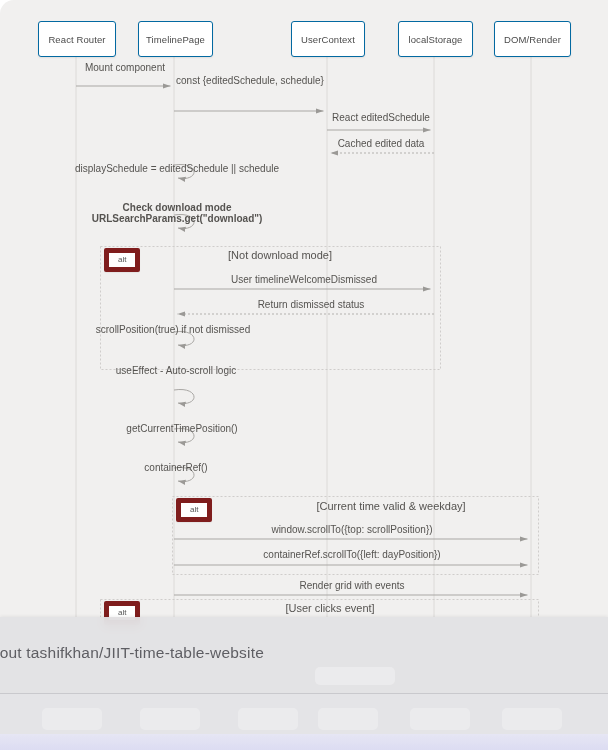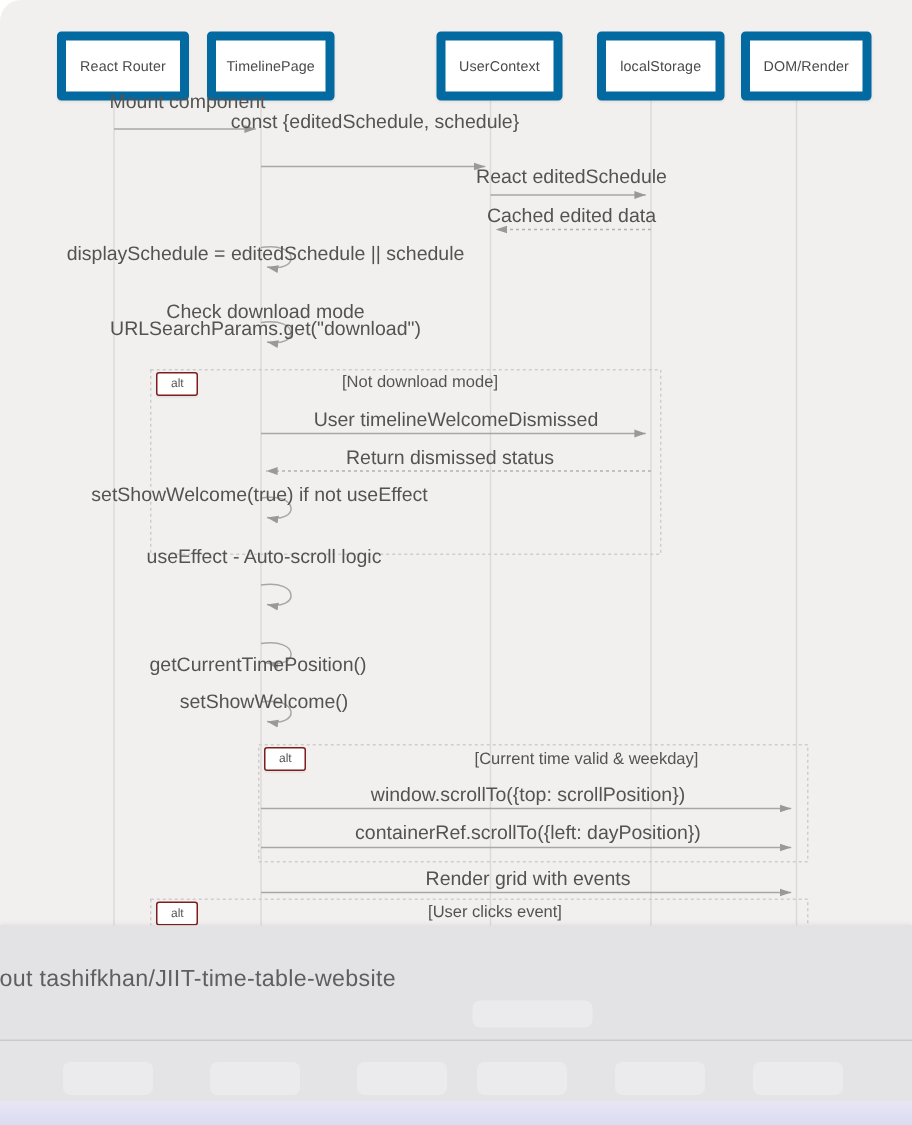--- a/index.html
+++ b/index.html
@@ -16,43 +16,43 @@
     border-radius:14px 0 0 0;
     overflow:hidden;
   }
   #diagram{position:absolute;left:0;top:0;width:608px;height:640px;}
   svg#seq{position:absolute;left:0;top:0;width:608px;height:640px;display:block;}
 
   
   .pbox{
     position:absolute;
     background:#ffffff;
-    border:6px solid #0369a1;
+    border:1px solid #0369a1;
     border-radius:3px;
     box-shadow:0 1px 2px rgba(0,0,0,0.07);
     height:34px;
     display:flex;align-items:center;justify-content:center;
     font-size:9.5px;color:#4a4a4a;
     letter-spacing:.1px;
     white-space:nowrap;
   }
   
   .altlabel{
     position:absolute;
     background:#ffffff;
-    border:1px solid #7f1d1d;
+    border:5px solid #7f1d1d;
     border-radius:2px;
     font-size:8px;color:#555;
     padding:1px 9px 2px 9px;
     line-height:11px;
     box-shadow:0 1px 1px rgba(0,0,0,0.05);
   }
   .msglabel{
     position:absolute;
-    font-size:13px;
+    font-size:10px;
     color:#555350;
     white-space:nowrap;
     line-height:11px;
   }
   .msglabel.center{transform:translateX(-50%);text-align:center;}
   .cond{
     position:absolute;
     font-size:11px;color:#555350;white-space:nowrap;
     transform:translateX(-50%);
   }
@@ -147,30 +147,30 @@
         <div class="pbox" style="left: 494px; top: 21px; width: 75px;">
           <span>DOM/Render</span>
         </div>
       </div>
     <div id="labels">
         <div class="msglabel center" style="left: 125px; top: 62px;">Mount component</div>
         <div class="msglabel center" style="left: 250px; top: 75px;">const {editedSchedule, schedule}</div>
         <div class="msglabel center" style="left: 381px; top: 112px;">React editedSchedule</div>
         <div class="msglabel center" style="left: 381px; top: 138px;">Cached edited data</div>
         <div class="msglabel center" style="left: 177px; top: 163px;">displaySchedule = editedSchedule || schedule</div>
-        <div class="msglabel center" style="left: 177px; top: 202px;">
+        <div class="msglabel center" style="left: 177px; top: 202px; font-weight: bold;">
           <div>Check download mode</div>
           <div>URLSearchParams.get("download")</div>
         </div>
         <div class="msglabel center" style="left: 304px; top: 274px;">User timelineWelcomeDismissed</div>
-        <div class="msglabel center" style="left: 300px; top: 299px;">Return dismissed status</div>
-        <div class="msglabel center" style="left: 173px; top: 324px;">setShowWelcome(true) if not useEffect</div>
+        <div class="msglabel center" style="left: 311px; top: 299px;">Return dismissed status</div>
+        <div class="msglabel center" style="left: 173px; top: 324px;">scrollPosition(true) if not dismissed</div>
         <div class="msglabel center" style="left: 176px; top: 365px;">useEffect - Auto-scroll logic</div>
-        <div class="msglabel center" style="left: 172px; top: 423px; margin-top: 14px;">getCurrentTimePosition()</div>
-        <div class="msglabel center" style="left: 176px; top: 462px;">setShowWelcome()</div>
+        <div class="msglabel center" style="left: 182px; top: 423px;">getCurrentTimePosition()</div>
+        <div class="msglabel center" style="left: 176px; top: 462px;">containerRef()</div>
         <div class="msglabel center" style="left: 352px; top: 524px;">window.scrollTo({top: scrollPosition})</div>
         <div class="msglabel center" style="left: 352px; top: 549px;">containerRef.scrollTo({left: dayPosition})</div>
         <div class="msglabel center" style="left: 352px; top: 580px;">Render grid with events</div>
       </div>
     <div id="fraglabels">
         <div class="altlabel" style="left: 104px; top: 248px;">alt</div>
         <div class="cond" style="left: 280px; top: 249px;">[Not download mode]</div>
         <div class="altlabel" style="left: 176px; top: 498px;">alt</div>
         <div class="cond" style="left: 366px; top: 500px; margin-left: 25px;">[Current time valid &amp; weekday]</div>
         <div class="altlabel" style="left: 104px; top: 601px;">alt</div>

